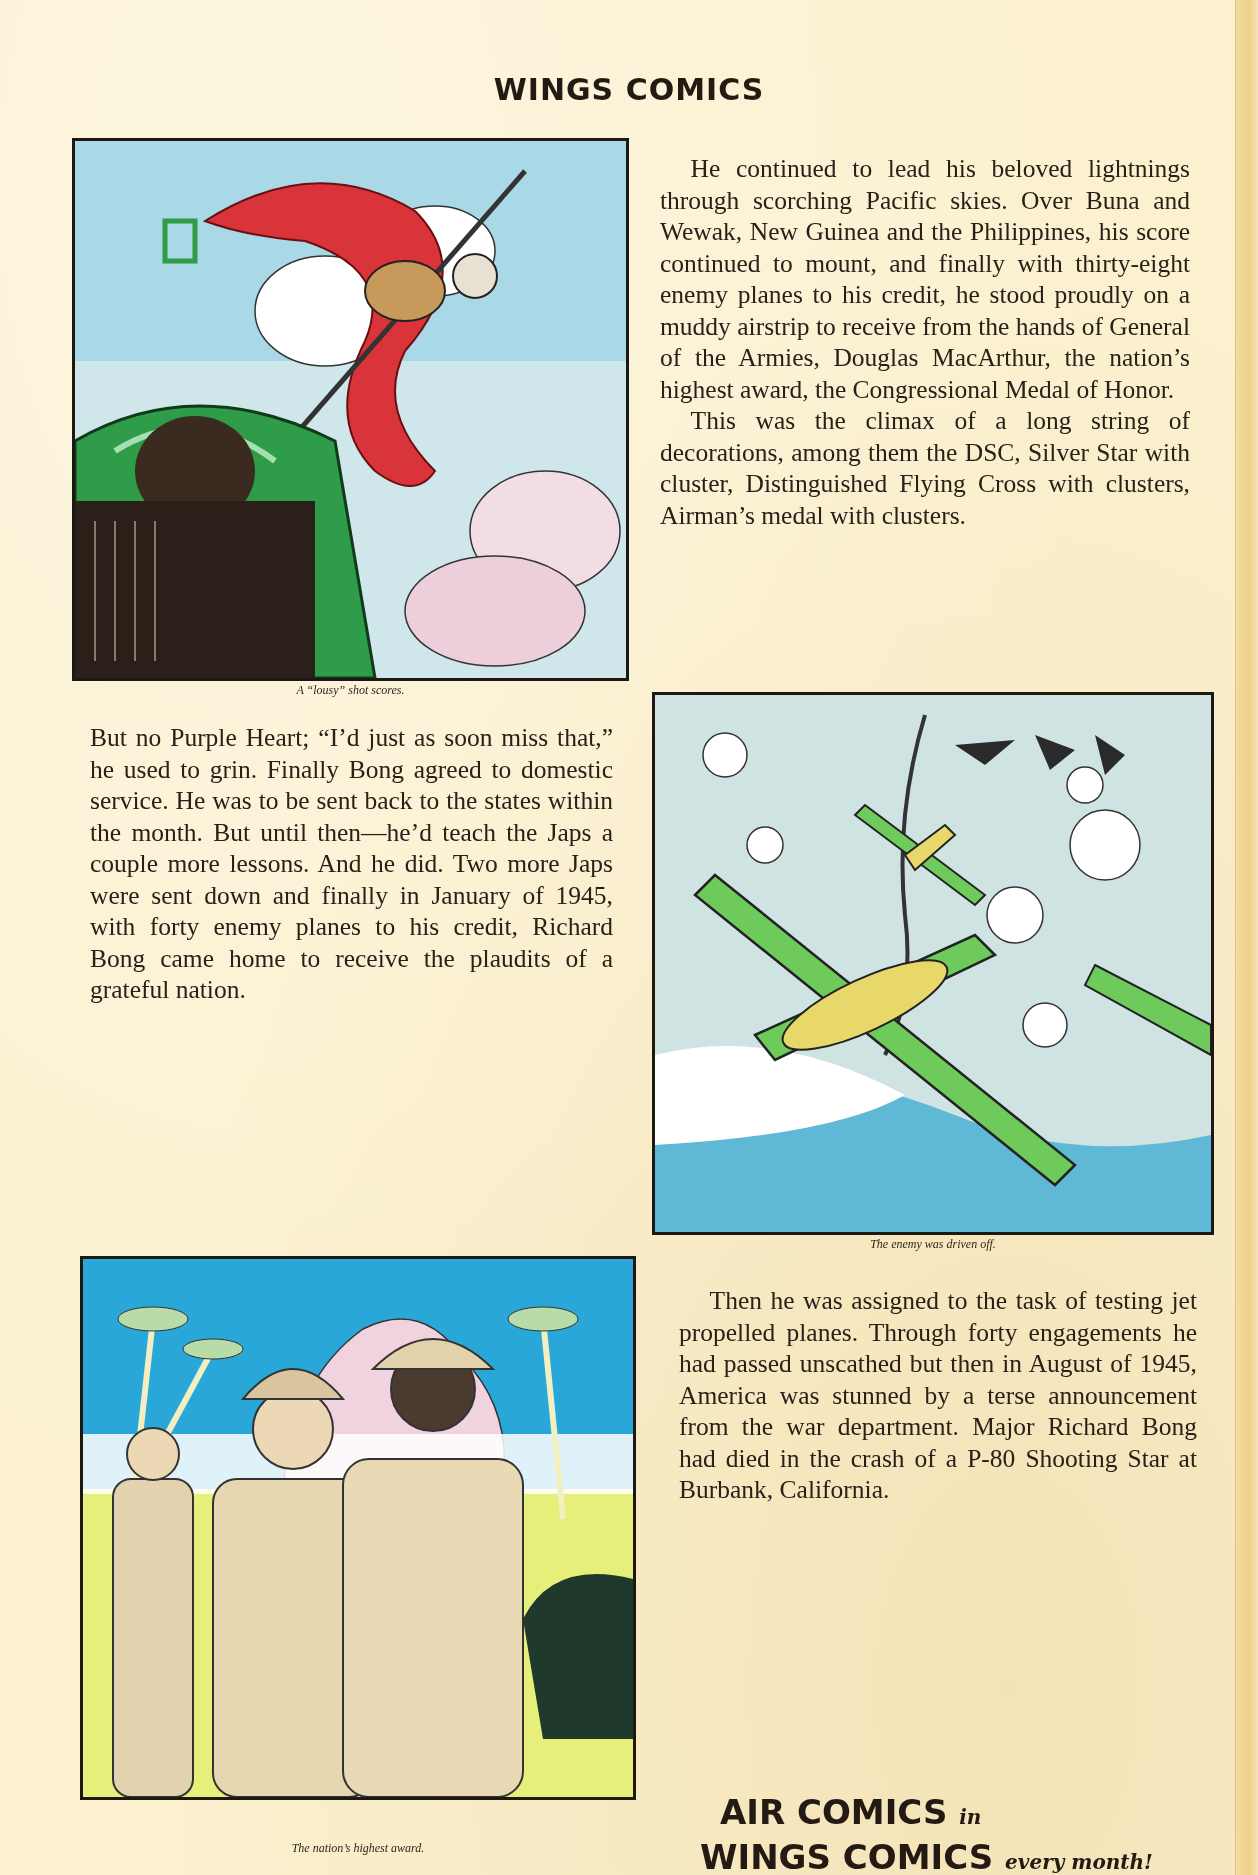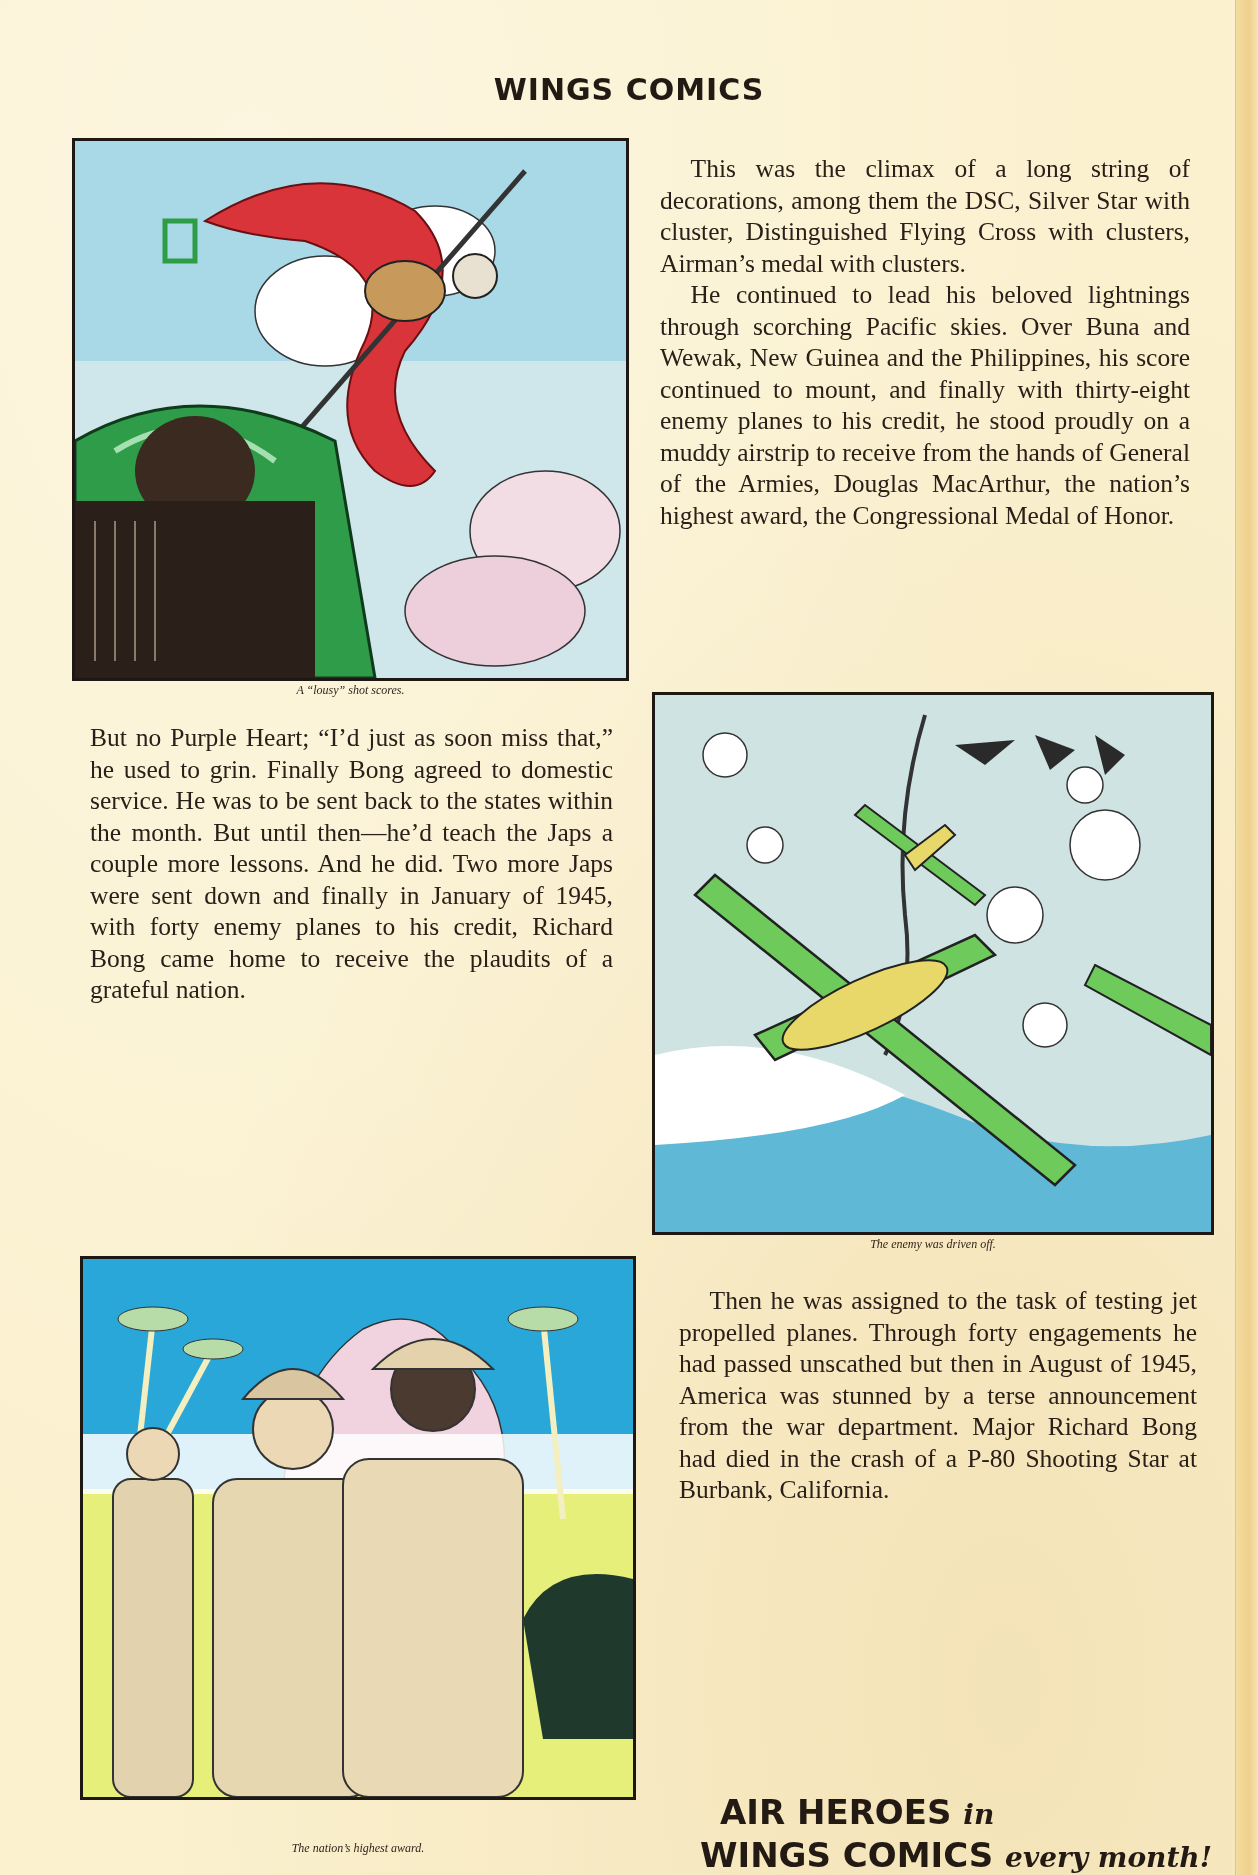--- a/index.html
+++ b/index.html
@@ -38,21 +38,21 @@
   }
   .col p { margin: 0; text-indent: 1.2em; }
   .col p.noindent { text-indent: 0; }
   .promo {
     position: absolute; left: 700px; top: 1792px; width: 520px;
     font-family: "DejaVu Sans", sans-serif; font-weight: bold; color: #231a14;
     line-height: 40px;
   }
   .promo .l1 { font-size: 34px; padding-left: 20px; }
   .promo .l2 { font-size: 34px; }
-  .promo .script { font-family: "DejaVu Serif", serif; font-style: italic; font-size: 28px; }
+  .promo .script { font-family: "DejaVu Serif", serif; font-style: italic; font-size: 20px; }
   svg { display: block; }
 </style>
 </head>
 <body>
 
 <div class="edge"></div>
 
 <div class="masthead">WINGS COMICS</div>
 
 <div class="panel" style="left:72px; top:138px; width:557px; height:543px; background:#a9d8e6;">
@@ -83,22 +83,22 @@
       <line x1="20" y1="380" x2="20" y2="520"></line>
         <line x1="40" y1="380" x2="40" y2="520"></line>
       <line x1="60" y1="380" x2="60" y2="520"></line>
         <line x1="80" y1="380" x2="80" y2="520"></line>
     </g>
   </svg>
 </div>
 <div class="caption" style="left:72px; top:683px; width:557px;">A “lousy” shot scores.</div>
 
 <div class="col" style="left:660px; top:153px; width:530px;">
+  <p>He continued to lead his beloved lightnings through scorching Pacific skies. Over Buna and Wewak, New Guinea and the Philippines, his score continued to mount, and finally with thirty-eight enemy planes to his credit, he stood proudly on a muddy airstrip to receive from the hands of General of the Armies, Douglas MacArthur, the nation’s highest award, the Congressional Medal of Honor.</p>
   <p>This was the climax of a long string of decorations, among them the DSC, Silver Star with cluster, Distinguished Flying Cross with clusters, Airman’s medal with clusters.</p>
-  <p>He continued to lead his beloved lightnings through scorching Pacific skies. Over Buna and Wewak, New Guinea and the Philippines, his score continued to mount, and finally with thirty-eight enemy planes to his credit, he stood proudly on a muddy airstrip to receive from the hands of General of the Armies, Douglas MacArthur, the nation’s highest award, the Congressional Medal of Honor.</p>
 </div>
 
 <div class="col" style="left:90px; top:722px; width:523px;">
   <p class="noindent">But no Purple Heart; “I’d just as soon miss that,” he used to grin. Finally Bong agreed to domestic service. He was to be sent back to the states within the month. But until then—he’d teach the Japs a couple more lessons. And he did. Two more Japs were sent down and finally in January of 1945, with forty enemy planes to his credit, Richard Bong came home to receive the plaudits of a grateful nation.</p>
 </div>
 
 <div class="panel" style="left:652px; top:692px; width:562px; height:543px; background:#cfe3e3;">
   <svg width="556" height="537" viewBox="0 0 556 537">
     <rect width="556" height="537" fill="#cfe3e3"></rect>
     <path d="M0 380 Q150 360 300 420 Q420 470 556 440 L556 537 L0 537 Z" fill="#5fb8d6"></path>
@@ -165,20 +165,20 @@
   </svg>
 </div>
 <div class="caption bold" style="left:80px; top:1803px; width:556px;margin-top:38px;">The nation’s highest award.</div>
 
 <div class="col" style="left:679px; top:1285px; width:518px;">
   <p>Then he was assigned to the task of testing jet propelled planes. Through forty engagements he had passed unscathed but then in August of 1945, America was stunned by a terse announcement from the war department. Major Richard Bong had died in the crash of a P-80 Shooting Star at Burbank, California.</p>
 </div>
 
 <div class="promo">
   <div class="l1">
-    <span>AIR HEROES</span>
+    <span>AIR COMICS</span>
     <span class="script">in</span>
   </div>
   <div class="l2">
     <span>WINGS COMICS</span>
     <span class="script">every month!</span>
   </div>
 </div>
 
 </body></html>

